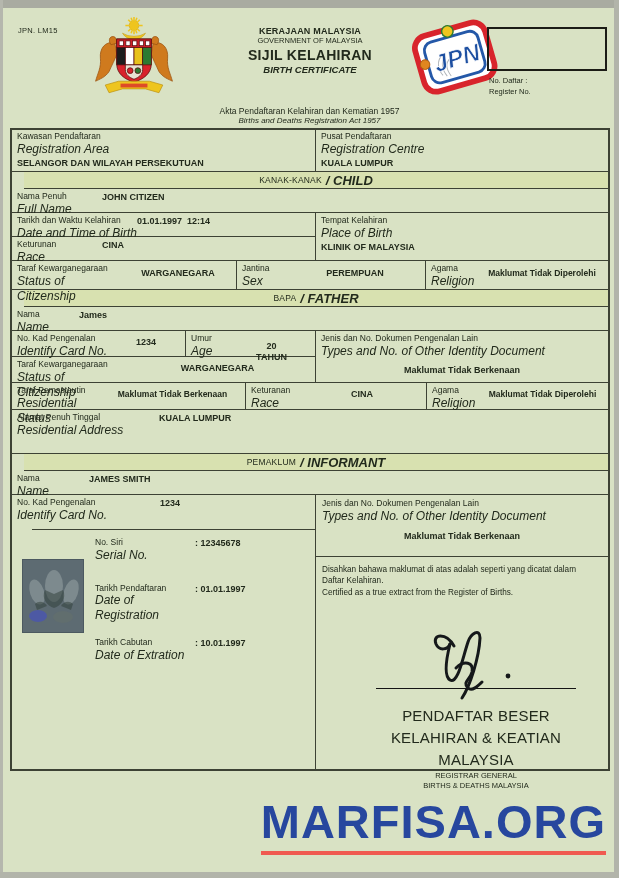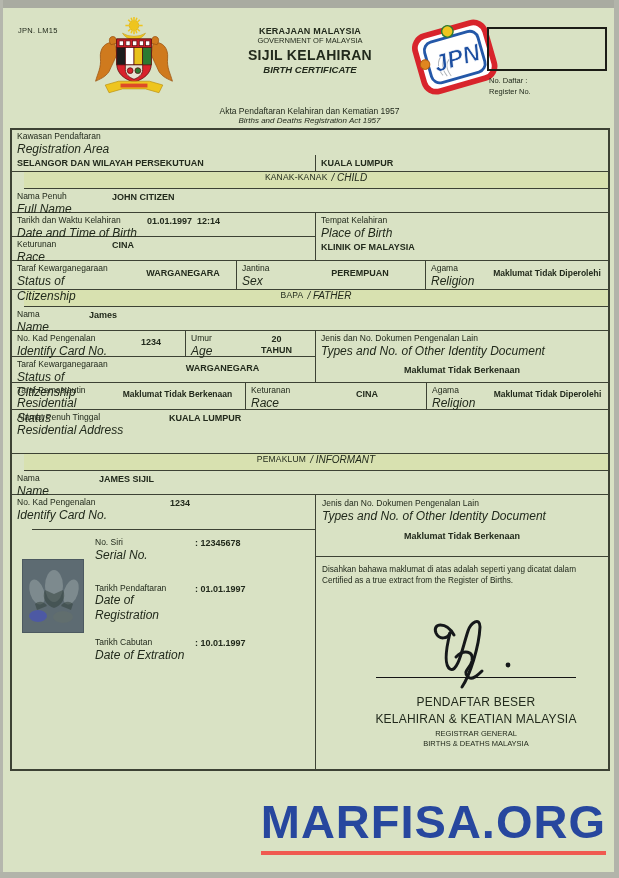--- a/index.html
+++ b/index.html
@@ -33,26 +33,26 @@
   .cert-table{position:absolute;left:10px;top:128px;width:600px;border:2px solid var(--line);}
   .row{display:flex;border-bottom:1px solid var(--line);}
   .row:last-child{border-bottom:none;}
   .cell{padding:2px 5px;position:relative;}
   .vline{border-left:1px solid var(--line);}
   .lbl{display:flex;flex-direction:column;flex-shrink:0;}
   .lbl .my{font-size:8.5px;line-height:1.25;}
   .lbl .en{font-size:12px;font-style:italic;line-height:1.25;}
   .val{font-weight:bold;font-size:9px;white-space:pre-wrap;line-height:1.25;margin-top:1px;}
   .val.sm{font-size:8.5px;}
-  .fl{display:flex;gap:10px;}
+  .fl{display:flex;}
   .cen{flex:1;text-align:center;}
   .band{background:var(--band);text-align:center;height:17px;border-bottom:1px solid var(--line);
-        display:flex;justify-content:center;margin-left:12px;}
+        display:flex;align-items:center;justify-content:center;margin-left:12px;}
   .band .bmy{font-size:8.5px;letter-spacing:.2px;}
-  .band .ben{font-size:10px;font-style:italic;margin-left:4px;}
+  .band .ben{font-size:13px;font-style:italic;margin-left:4px;font-weight:bold;}
 
   .h42{height:42px;align-items:flex-end;} .h24{height:24px;} .h27{height:27px;}
   .h29{height:29px;} .h52{height:52px;} .h44{height:44px;} .h274{height:274px;}
   .sub-rows{display:flex;flex-direction:column;}
   .sub-row{display:flex;border-bottom:1px solid var(--line);}
   .sub-row:last-child{border-bottom:none;}
   .w-half{width:303px;flex-shrink:0;}
   .flex1{flex:1;min-width:0;}
 
   
@@ -60,21 +60,21 @@
   .ic-block::after{content:"";position:absolute;left:20px;right:0;bottom:-1px;border-bottom:1px solid var(--line);}
   .serial-row{padding:8px 5px 0 83px;display:flex;}
   .date-row{padding:6px 5px 0 83px;display:flex;}
   .date-row .lbl, .serial-row .lbl{width:100px;}
   .stamp-photo{position:absolute;left:10px;top:64px;width:62px;height:74px;background:#5d6b72;border:1px solid #4c5960;overflow:hidden;}
   .docbox{height:62px;border-bottom:1px solid var(--line);padding:3px 6px;}
   .cert-text{padding:7px 6px 0 6px;font-size:8.2px;line-height:1.4;white-space:nowrap;}
   .sig-zone{margin-top:26px;margin-left:60px;width:200px;text-align:center;}
   .sig-line{border-top:1.5px solid #141414;margin-top:-14px;}
   .registrar{margin-top:16px;margin-left:35px;width:250px;text-align:center;}
-  .reg-l1{font-size:12px;letter-spacing:.2px;line-height:1.45;}
+  .reg-l1{font-size:15px;letter-spacing:.2px;line-height:1.45;}
   .reg-l2{font-size:7.5px;line-height:1.4;}
 
   
   .footer-logo{position:absolute;right:13px;top:796px;text-align:center;}
   .footer-name{font-size:47px;font-weight:600;letter-spacing:1px;color:var(--footer-blue);line-height:1.1;}
   .footer-underline{height:4px;background:var(--footer-red);margin-top:3px;}
 </style>
 </head>
 <body>
 
@@ -168,20 +168,24 @@
 
     <div class="row h42">
       <div class="cell w-half">
         <div class="lbl">
             <span class="my">Kawasan Pendaftaran</span>
             <span class="en">Registration Area</span>
           </div>
         <div class="val">SELANGOR DAN WILAYAH PERSEKUTUAN</div>
       </div>
       <div class="cell flex1 vline">
+        <div class="lbl">
+            <span class="my">Pusat Pendaftaran</span>
+            <span class="en">Registration Centre</span>
+          </div>
         <div class="val">KUALA LUMPUR</div>
       </div>
     </div>
 
     <div class="band">
       <span class="bmy">KANAK-KANAK</span>
       <span class="ben">/ CHILD</span>
     </div>
 
     <div class="row h24">
@@ -272,21 +276,21 @@
                 <span class="en">Identify Card No.</span>
               </div>
             <div class="val cen" style="margin-top:4px">1234</div>
           </div>
           <div class="cell fl vline flex1">
             <div class="lbl" style="width:42px">
                 <span class="my">Umur</span>
                 <span class="en">Age</span>
               </div>
             <div class="cen">
-              <div class="val" style="margin-top:1px">20</div>
+              <div class="val" style="margin-top:8px">20</div>
               <div class="val" style="margin-top:0">TAHUN</div>
             </div>
           </div>
         </div>
         <div class="sub-row flex1">
           <div class="cell flex1 fl">
             <div class="lbl" style="width:108px">
                 <span class="my">Taraf Kewarganegaraan</span>
                 <span class="en">Status of Citizenship</span>
               </div>
@@ -341,21 +345,21 @@
       <span class="bmy">PEMAKLUM</span>
       <span class="ben">/ INFORMANT</span>
     </div>
 
     <div class="row h24">
       <div class="cell flex1 fl">
         <div class="lbl" style="width:72px">
             <span class="my">Nama</span>
             <span class="en">Name</span>
           </div>
-        <div class="val">JAMES SIJIL</div>
+        <div class="val">JAMES SMITH</div>
       </div>
     </div>
 
     <div class="row h274">
       <div class="w-half" style="position:relative">
         <div class="ic-block fl">
           <div class="lbl" style="width:95px">
               <span class="my">No. Kad Pengenalan</span>
               <span class="en">Identify Card No.</span>
             </div>
@@ -403,20 +407,21 @@
       <div class="flex1 vline">
         <div class="docbox">
           <div class="lbl">
               <span class="my">Jenis dan No. Dokumen Pengenalan Lain</span>
               <span class="en">Types and No. of Other Identity Document</span>
             </div>
           <div class="val" style="text-align:center;margin-top:7px">Maklumat Tidak Berkenaan</div>
         </div>
         <div class="cert-text">
           <div>Disahkan bahawa maklumat di atas adalah seperti yang dicatat dalam</div>
+          <div>Daftar Kelahiran.</div>
           <div>Certified as a true extract from the Register of Births.</div>
         </div>
         <div class="sig-zone">
           <svg width="120" height="78" viewBox="0 0 120 78" style="display:block;margin:0 auto;">
             <g stroke="#15181a" stroke-width="3" fill="none" stroke-linecap="round">
               <path d="M38 22 C30 8 16 10 20 20 C23 27 32 26 34 20"></path>
               <path d="M34 20 C30 36 28 52 34 56 C42 60 46 36 52 18 C55 9 64 4 64 14 C63 34 54 62 46 74"></path>
               <path d="M40 44 C48 36 58 38 56 48 C54 56 46 58 52 64 C56 68 62 62 66 58"></path>
             </g>
             <circle cx="92" cy="52" r="2.4" fill="#15181a"></circle>

